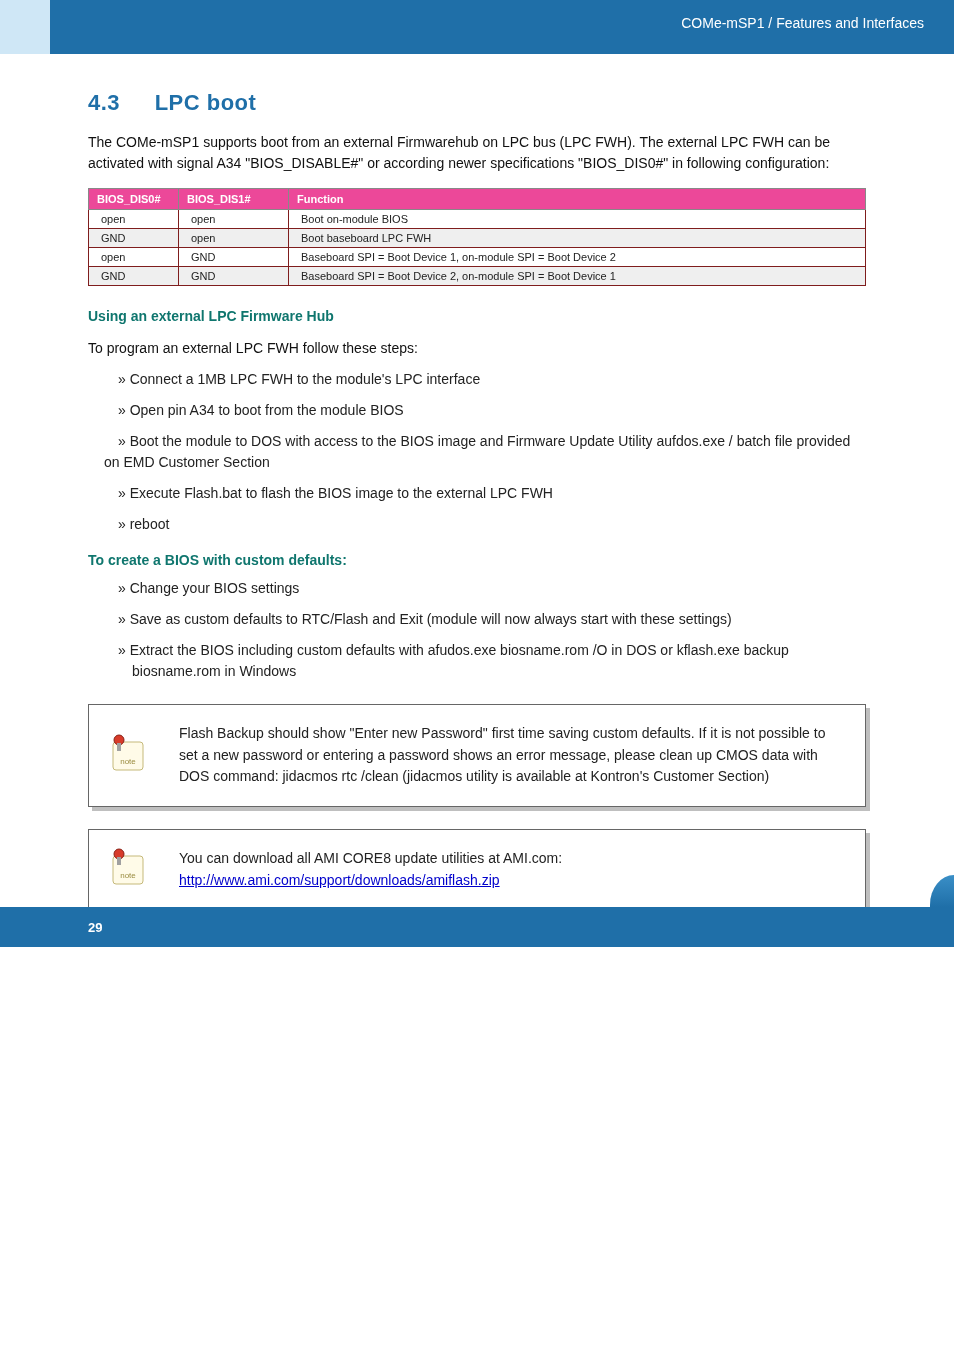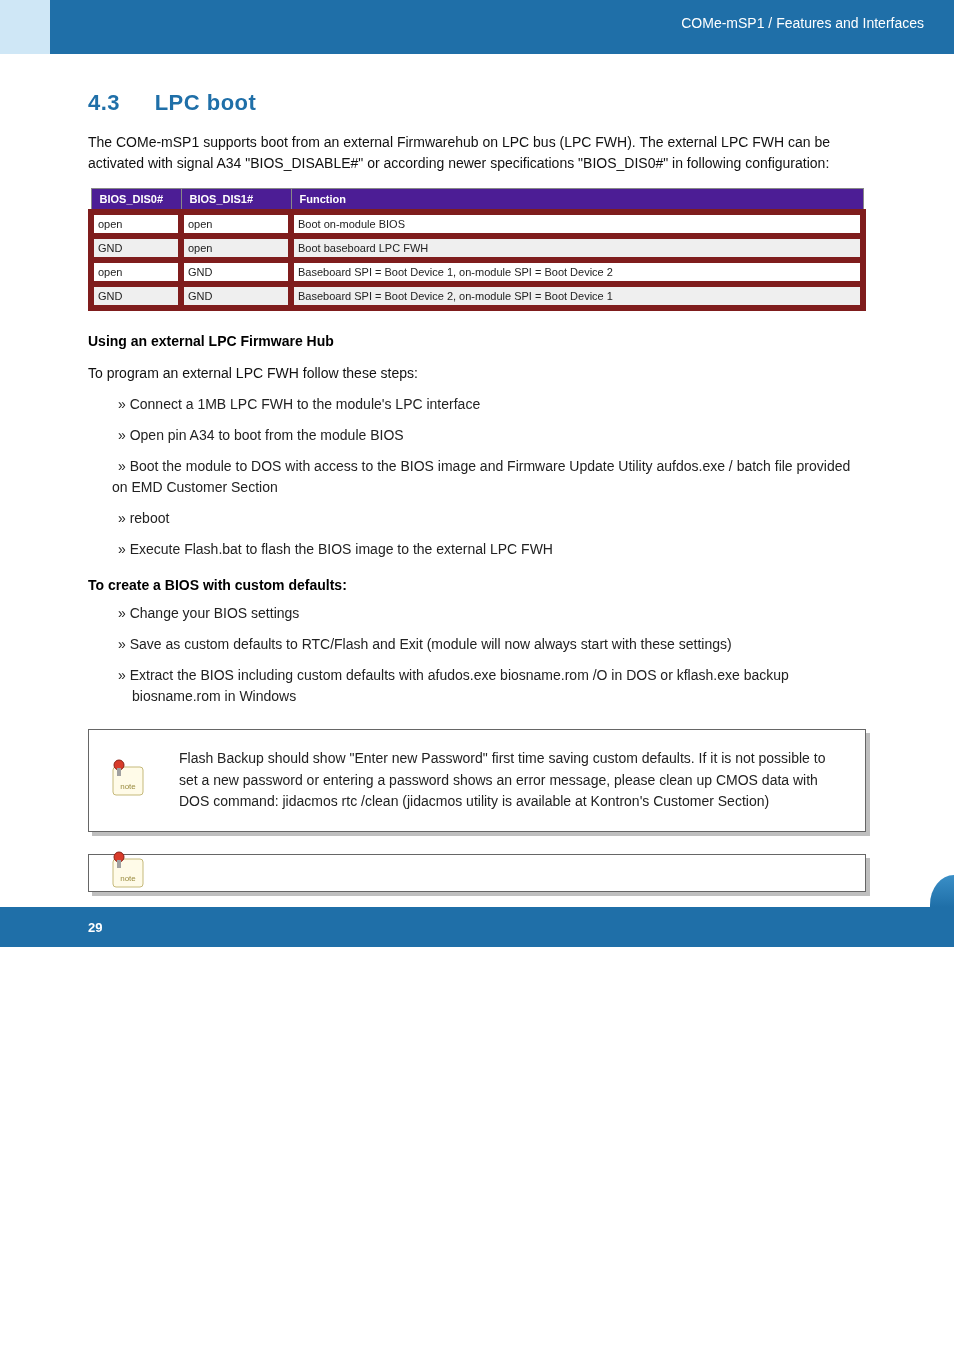--- a/index.html
+++ b/index.html
@@ -12,30 +12,30 @@
   .header-text { position: absolute; top: 15px; right: 30px; color: #fff; font-size: 14px; }
 
   .content { position: absolute; top: 90px; left: 88px; right: 88px; }
 
   h2.section-title { color: #1f6fa8; font-weight: bold; font-size: 22px; letter-spacing: 0.5px; font-family: Arial, sans-serif; }
   h2.section-title .num { display: inline-block; min-width: 60px; }
 
   .para { font-size: 14px; line-height: 1.5; margin-top: 16px; color: #111; }
 
   table.bios { width: 100%; border-collapse: collapse; margin-top: 14px; font-size: 11px; }
-  table.bios th { background: #4c1d95; color: #fff; font-weight: bold; text-align: left; padding: 4px 8px; border: 1px solid #888; }
-  table.bios td { padding: 3px 4px; border: 6px solid #7f1d1d; background: #fff; }
+  table.bios th { background: #ec4899; color: #fff; font-weight: bold; text-align: left; padding: 4px 8px; border: 1px solid #888; }
+  table.bios td { padding: 3px 12px; border: 1px solid #7f1d1d; background: #fff; }
   table.bios tr.alt td { background: #efefef; }
   table.bios th:nth-child(1), table.bios td:nth-child(1) { width: 90px; }
   table.bios th:nth-child(2), table.bios td:nth-child(2) { width: 110px; }
 
-  .sub-head { color: #000000; font-weight: bold; font-size: 14px; margin-top: 22px; }
+  .sub-head { color: #0f766e; font-weight: bold; font-size: 14px; margin-top: 22px; }
 
   .bullet { font-size: 14px; line-height: 1.5; margin-top: 10px; margin-left: 30px; text-indent: -14px; padding-left: 14px; }
-  .bullet-cont { font-size: 14px; line-height: 1.5; margin-left: 24px; }
+  .bullet-cont { font-size: 14px; line-height: 1.5; margin-left: 16px; }
   .bold { font-weight: normal; }
 
   
   .note-box { position: relative; border: 1px solid #666; margin-top: 22px; padding: 18px 18px 18px 90px; box-shadow: 4px 4px 0 rgba(0,0,0,0.25); }
   .note-box .icon-wrap { position: absolute; left: 18px; top: 50%; transform: translateY(-50%); }
   .note-box p { font-size: 14px; line-height: 1.55; }
   .note-box a { color: #0000cc; text-decoration: underline; }
 
   
   .footer-band { position: absolute; bottom: 0; left: 0; right: 0; height: 40px; background: #1f6fa8; }
@@ -92,22 +92,22 @@
     </tbody>
       </table>
 
     <div class="sub-head">Using an external LPC Firmware Hub</div>
     <p class="para" style="margin-top:14px">To program an external LPC FWH follow these steps:</p>
 
     <div class="bullet">» Connect a 1MB LPC FWH to the module's LPC interface</div>
     <div class="bullet">» Open pin A34 to boot from the module BIOS</div>
     <div class="bullet">» Boot the module to DOS with access to the BIOS image and Firmware Update Utility aufdos.exe / batch file provided</div>
     <div class="bullet-cont">on EMD Customer Section</div>
+    <div class="bullet">» Execute Flash.bat to flash the BIOS image to the external LPC FWH</div>
     <div class="bullet">» reboot</div>
-    <div class="bullet">» Execute Flash.bat to flash the BIOS image to the external LPC FWH</div>
 
 
     <div class="sub-head" style="margin-top:17px">To create a BIOS with custom defaults:</div>
 
     <div class="bullet">» Change your BIOS settings</div>
     <div class="bullet">» Save as custom defaults to RTC/Flash and Exit (module will now always start with these settings)</div>
     <div class="bullet">
       <span>» Extract the BIOS including custom defaults with </span><span class="bold">afudos.exe biosname.rom /O</span><span> in DOS or </span><span class="bold">kflash.exe backup biosname.rom</span><span> in Windows</span>
     </div>
 
@@ -127,20 +127,24 @@
 
     <div class="note-box">
       <div class="icon-wrap">
         <svg width="44" height="44" viewBox="0 0 44 44">
           <rect x="6" y="10" width="30" height="28" rx="3" fill="#fffbe8" stroke="#c5b97a"></rect>
           <text x="21" y="32" text-anchor="middle" font-size="8" fill="#9a8c40" font-family="Arial">note</text>
           <circle cx="12" cy="8" r="5" fill="#d83b2a" stroke="#8a2218"></circle>
           <rect x="10" y="11" width="4" height="8" fill="#a0a0a0"></rect>
         </svg>
       </div>
+      <p>
+        <span>You can download all AMI CORE8 update utilities at AMI.com:</span><br>
+        <a href="#">http://www.ami.com/support/downloads/amiflash.zip</a>
+      </p>
     </div>
 
   </div>
 
   <div class="footer-band"></div>
   <div class="footer-corner"></div>
   <div class="page-num">29</div>
 
 </div>
 

